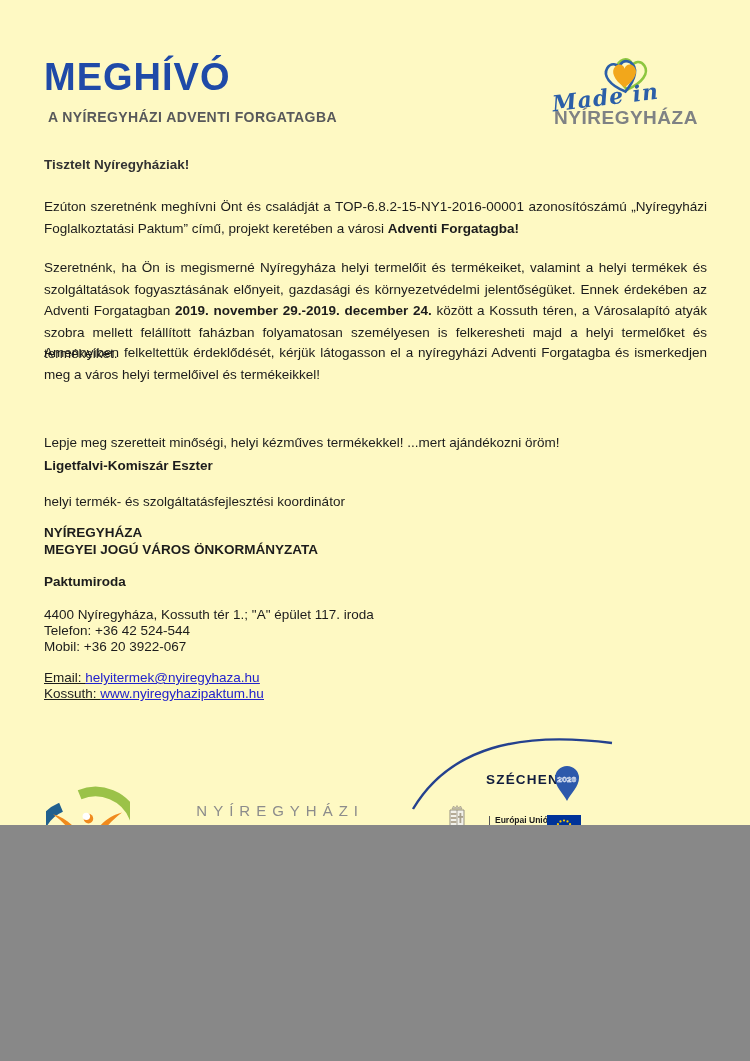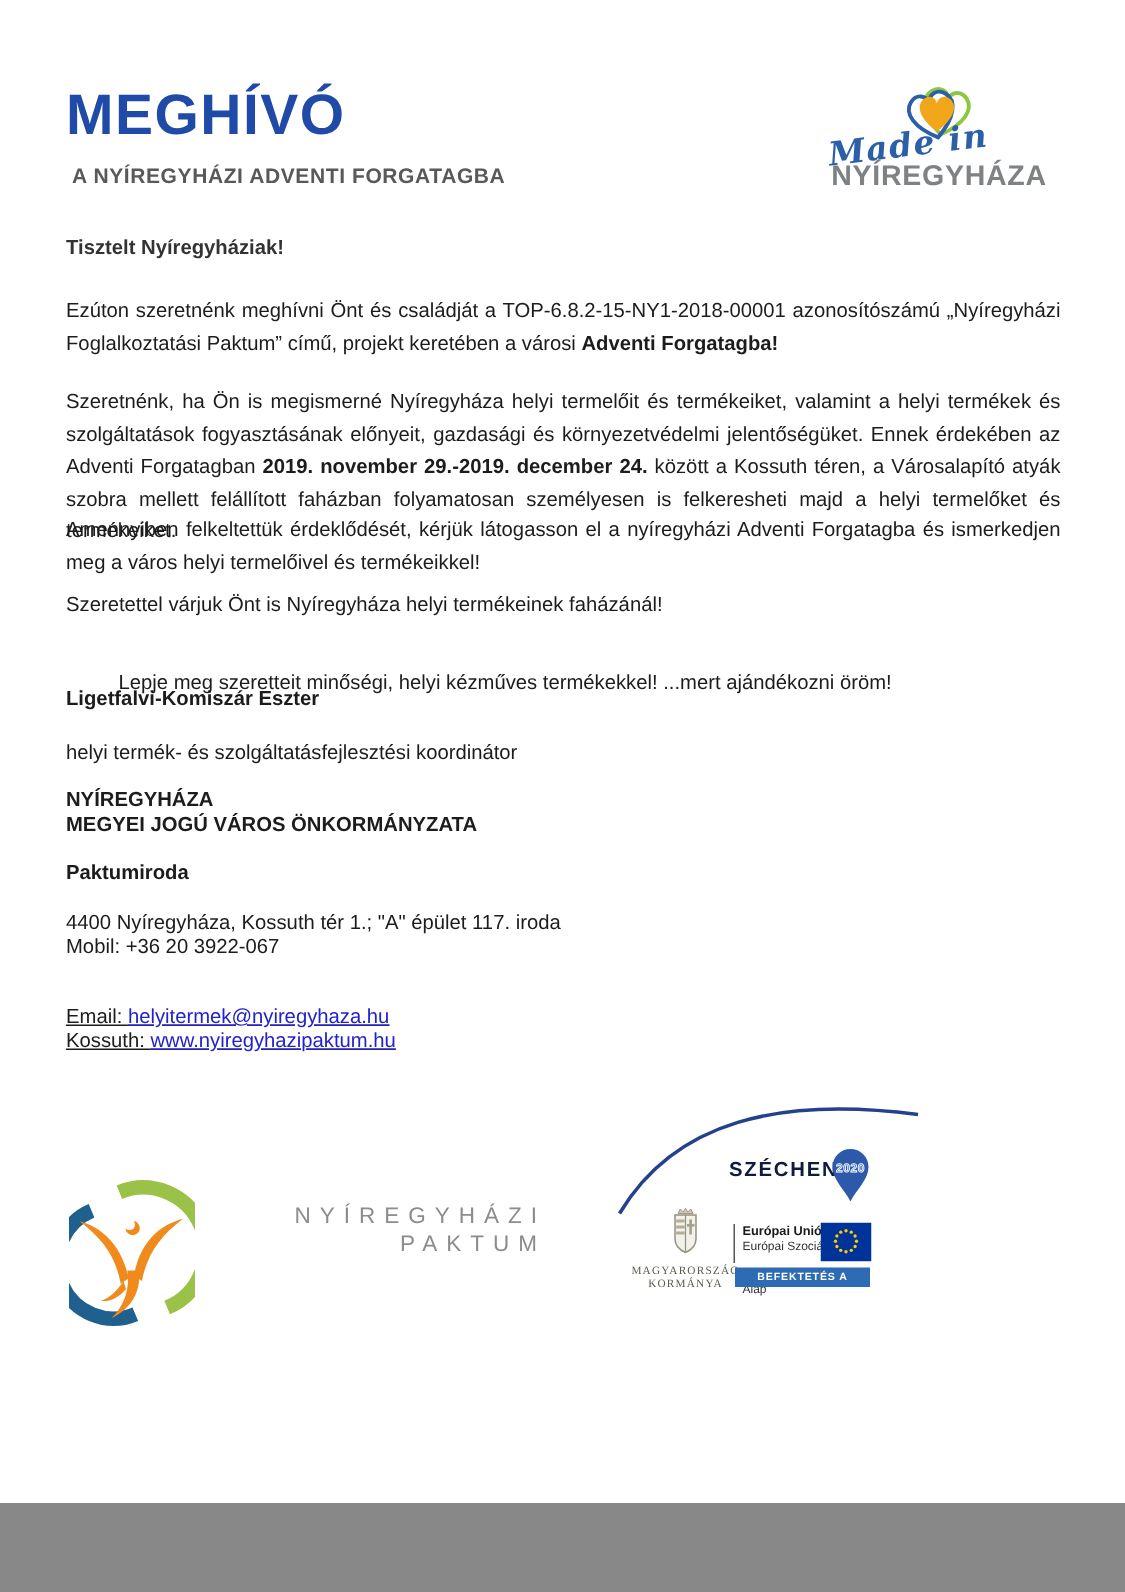--- a/index.html
+++ b/index.html
@@ -1,17 +1,17 @@
 <!DOCTYPE html>
 <html><head>
 <meta charset="utf-8">
 <style>
   html,body{margin:0;padding:0;background:#888;}
   .page{
-    position:relative;width:750px;height:1002px;background:#ffffff;
+    position:relative;width:750px;height:825px;background:#fef9c3;
     font-family:"Liberation Sans",sans-serif;color:#1c1c1c;overflow:hidden;
     margin:0 auto;
   }
   .abs{position:absolute;}
   .doc-title{
     left:44px;top:56px;font-size:38px;font-weight:800;color:#1f4aa8;
     letter-spacing:1px;
   }
   .doc-subtitle{
     left:48px;top:109px;font-size:14px;font-weight:700;color:#58595b;
@@ -82,40 +82,40 @@
       <use href="#heartp" transform="translate(14,2) rotate(12 20 20)" fill="none" stroke="#8dc63f" stroke-width="2.6"></use>
       <use href="#heartp" transform="translate(6,4) rotate(-14 20 20)" fill="none" stroke="#2b5fa8" stroke-width="2.6"></use>
       <use href="#heartp" transform="translate(13,7) scale(0.78)" fill="#f2a71b"></use>
     </svg>
   </div>
   <div class="abs madein-script">Made in</div>
   <div class="abs madein-city">NYÍREGYHÁZA</div>
 
   <div class="abs greeting">Tisztelt Nyíregyháziak!</div>
 
-  <p class="abs para justify" style="top:196px;"><span>Ezúton szeretnénk meghívni Önt és családját a TOP-6.8.2-15-NY1-2018-00001 azonosítószámú „Nyíregyházi Foglalkoztatási Paktum” című, projekt keretében a városi </span><span class="b">Adventi Forgatagba!</span></p>
+  <p class="abs para justify" style="top:196px;"><span>Ezúton szeretnénk meghívni Önt és családját a TOP-6.8.2-15-NY1-2016-00001 azonosítószámú „Nyíregyházi Foglalkoztatási Paktum” című, projekt keretében a városi </span><span class="b">Adventi Forgatagba!</span></p>
 
   <p class="abs para justify" style="top:257px;"><span>Szeretnénk, ha Ön is megismerné Nyíregyháza helyi termelőit és termékeiket, valamint a helyi termékek és szolgáltatások fogyasztásának előnyeit, gazdasági és környezetvédelmi jelentőségüket. Ennek érdekében az Adventi Forgatagban </span><span class="b">2019. november 29.-2019. december 24.</span><span> között a Kossuth téren, a Városalapító atyák szobra mellett felállított faházban folyamatosan személyesen is felkeresheti majd a helyi termelőket és termékeiket.</span></p>
 
   <p class="abs para justify" style="top:342px;">Amennyiben felkeltettük érdeklődését, kérjük látogasson el a nyíregyházi Adventi Forgatagba és ismerkedjen meg a város helyi termelőivel és termékeikkel!</p>
 
-  <p class="abs para" style="top:392px;">Szeretettel várjuk Önt is Nyíregyháza helyi termékeinek faházánál!</p>
 
-  <p class="abs para" style="top:444px;margin-left:35px;">Lepje meg szeretteit minőségi, helyi kézműves termékekkel! ...mert ajándékozni öröm!</p>
+  <p class="abs para" style="top:432px;">Lepje meg szeretteit minőségi, helyi kézműves termékekkel! ...mert ajándékozni öröm!</p>
 
   <div class="abs sig-name">Ligetfalvi-Komiszár Eszter</div>
   <div class="abs sig-role">helyi termék- és szolgáltatásfejlesztési koordinátor</div>
   <div class="abs sig-org">
     <div>NYÍREGYHÁZA</div>
     <div>MEGYEI JOGÚ VÁROS ÖNKORMÁNYZATA</div>
   </div>
   <div class="abs sig-office">Paktumiroda</div>
 
   <div class="abs contact">
     <div>4400 Nyíregyháza, Kossuth tér 1.; "A" épület 117. iroda</div>
+    <div>Telefon: +36 42 524-544</div>
     <div>Mobil: +36 20 3922-067</div>
   </div>
   <div class="abs links">
     <div><span>Email: </span><a href="#">helyitermek@nyiregyhaza.hu</a></div>
     <div><span>Kossuth: </span><a href="#">www.nyiregyhazipaktum.hu</a></div>
   </div>
 
   <div class="abs" style="left:46px;top:784px;width:84px;height:102px;">
     <svg width="84" height="102" viewBox="0 0 95 105">
       <path d="M 38 7 A 42 42 0 0 1 74 94" fill="none" stroke="#9bc248" stroke-width="11"></path>

